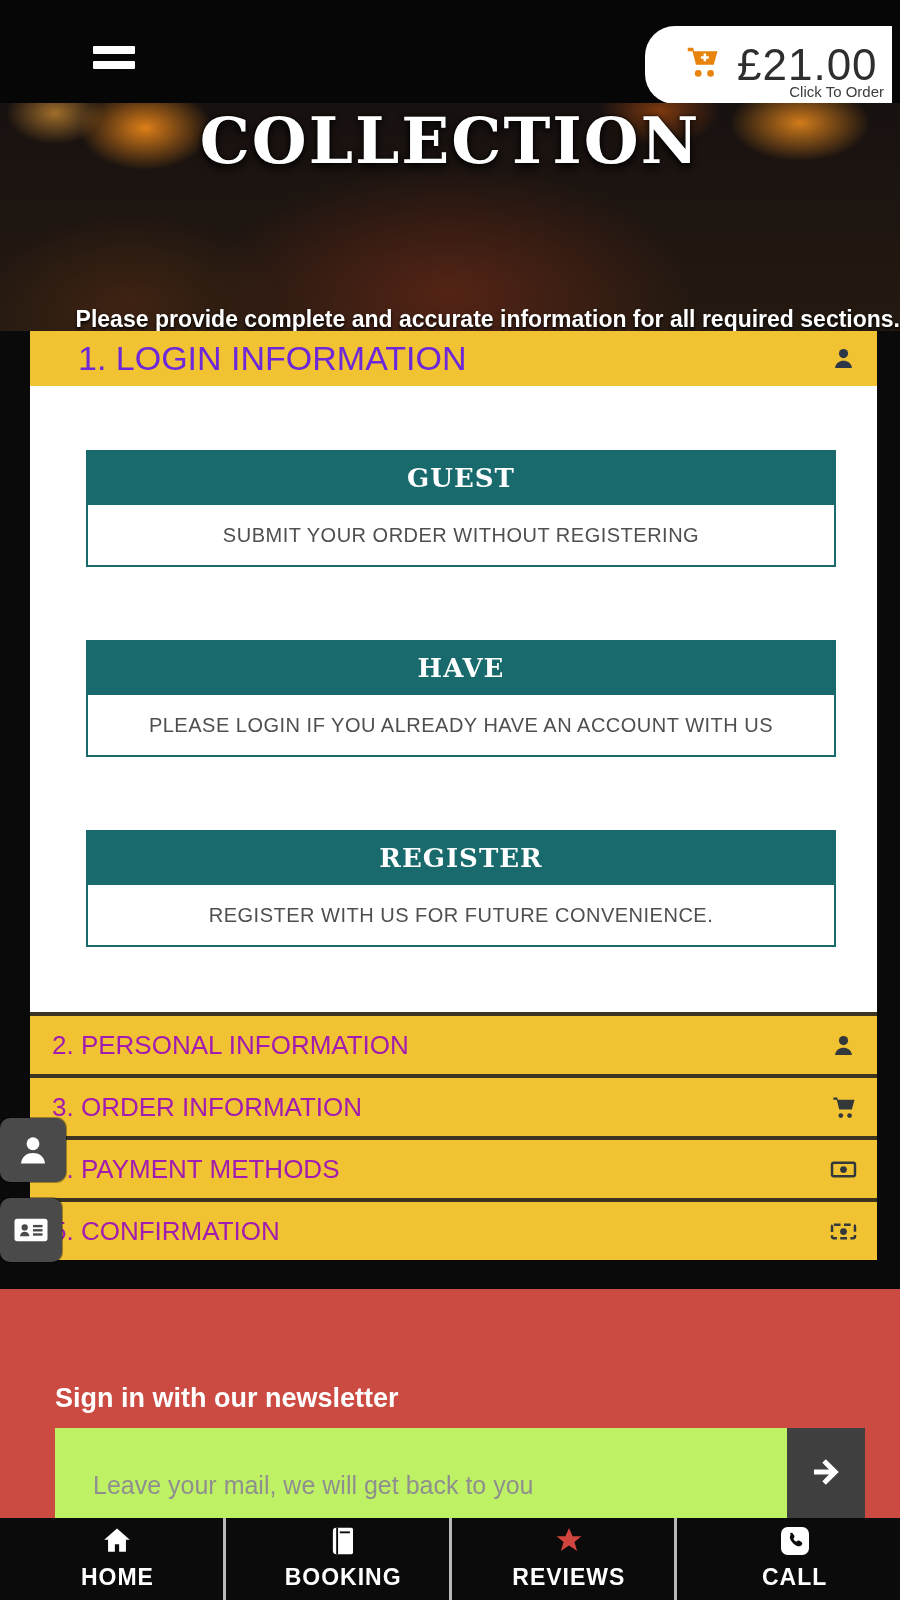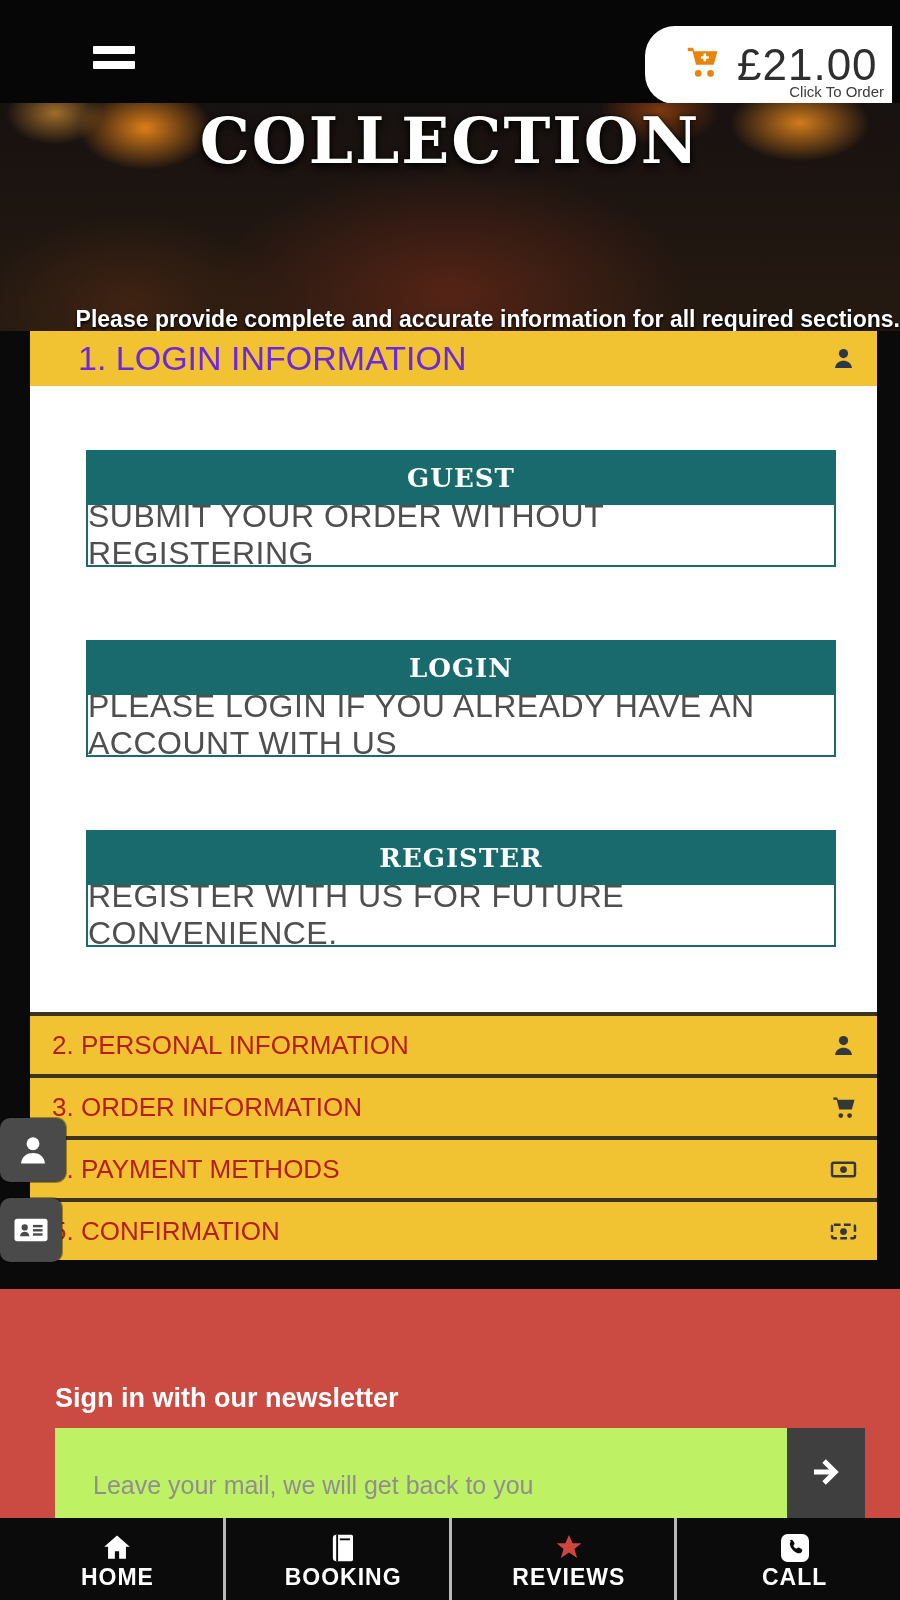--- a/index.html
+++ b/index.html
@@ -39,24 +39,24 @@
     justify-content:space-between;padding:0 20px 0 22px;box-sizing:border-box;cursor:pointer;}
   .sec-header .sec-label{font-size:34px;color:#6d28d9;margin-left:26px;}
   .sec-header svg{width:27px;height:27px;}
   #sec1-content{background:#fff;padding:64px 0 65px 15px;}
   .opt-card{width:750px;margin:0 auto;cursor:pointer;}
   .opt-card + .opt-card{margin-top:73px;}
   .opt-head{height:55px;background:#186a6c;display:flex;align-items:center;justify-content:center;}
   .opt-head span{font-family:"DejaVu Serif",serif;font-weight:700;font-size:26px;color:#fff;letter-spacing:1px;}
   .opt-body{height:60px;border:2px solid #186a6c;border-top:none;display:flex;
     align-items:center;justify-content:center;background:#fff;}
-  .opt-body span{font-size:32px;color:#4f4f4f;letter-spacing:.5px;}
+  .opt-body span{font-size:20px;color:#4f4f4f;letter-spacing:.5px;}
   .acc-row{height:62px;background:#f1c232;border-top:4px solid #3a3420;display:flex;
     align-items:center;justify-content:space-between;padding:0 20px 0 22px;box-sizing:border-box;cursor:pointer;}
-  .acc-row .sec-label{font-size:26px;color:#b91c1c;}
+  .acc-row .sec-label{font-size:26px;color:#a21caf;}
   .acc-row svg{width:27px;height:27px;}
 
   
   .side-fab{position:absolute;left:0;width:66px;height:64px;background:#4a4a4a;
     border-radius:10px;display:flex;align-items:center;justify-content:center;cursor:pointer;
     box-shadow:0 0 0 1px rgba(0,0,0,.35);}
   #fab-user{top:1118px;}
   #fab-contact{top:1198px;width:62px;}
   .side-fab svg{width:36px;height:36px;}
 
@@ -67,21 +67,21 @@
   #nl-input{position:absolute;left:55px;top:139px;width:732px;height:90px;border:none;outline:none;
     box-sizing:border-box;background:#bef264;font-family:"Liberation Sans",sans-serif;
     font-size:25px;color:#444;padding:34px 20px 10px 38px;}
   #nl-input::placeholder{color:#8f8f8f;}
   #nl-send{position:absolute;left:787px;top:139px;width:78px;height:90px;background:#3f3f3f;
     border:none;display:flex;align-items:flex-start;justify-content:center;cursor:pointer;}
   #nl-send svg{width:34px;height:34px;margin-top:26px;}
 
   
   #bottom-nav{position:absolute;left:0;top:1518px;width:900px;height:82px;background:#0b0b0b;display:flex;}
-  .nav-item{flex:1;display:flex;flex-direction:column;align-items:center;justify-content:flex-end;
+  .nav-item{flex:1;display:flex;flex-direction:column;align-items:center;justify-content:space-between;
     padding:7px 0 9px 12px;box-sizing:border-box;cursor:pointer;background:#0b0b0b;}
   .nav-item + .nav-item{border-left:3px solid #b9b9b9;}
   .nav-item svg{width:32px;height:32px;}
   .nav-label{color:#fff;font-size:23px;font-weight:700;letter-spacing:1px;}
 </style>
 </head>
 <body>
 
 <div id="screen">
 
@@ -122,21 +122,21 @@
         <div class="opt-head">
           <span>GUEST</span>
         </div>
         <div class="opt-body">
           <span>SUBMIT YOUR ORDER WITHOUT REGISTERING</span>
         </div>
       </div>
 
       <div class="opt-card">
         <div class="opt-head">
-          <span>LOGIN</span>
+          <span>HAVE</span>
         </div>
         <div class="opt-body">
           <span>PLEASE LOGIN IF YOU ALREADY HAVE AN ACCOUNT WITH US</span>
         </div>
       </div>
 
       <div class="opt-card">
         <div class="opt-head">
           <span>REGISTER</span>
         </div>

